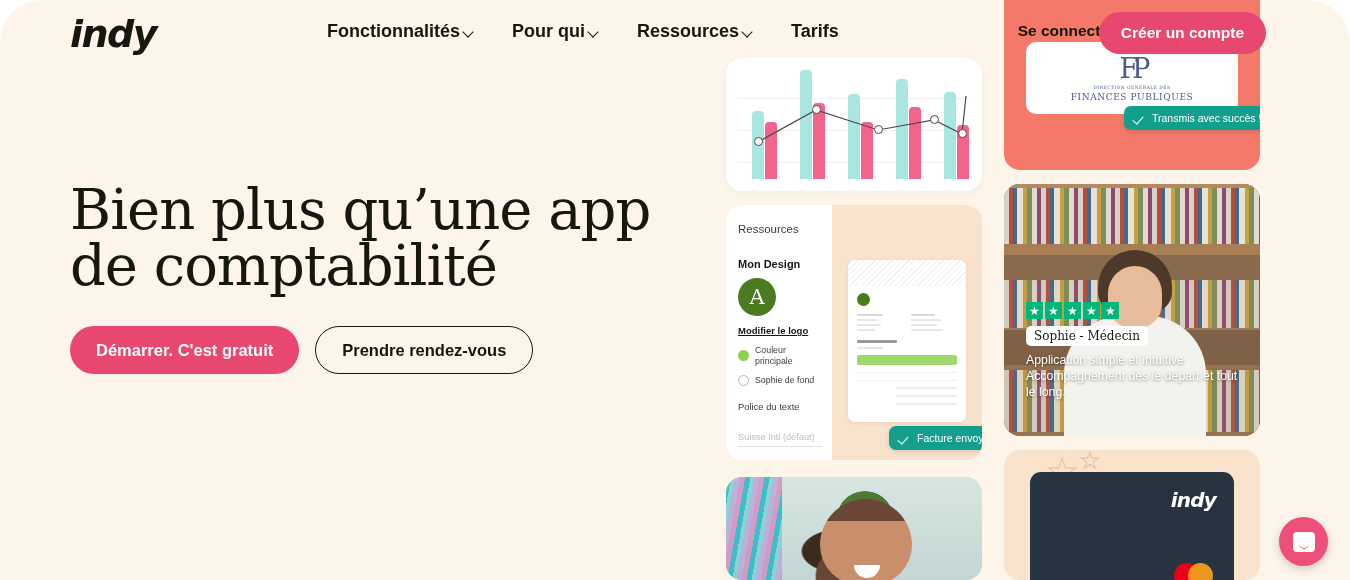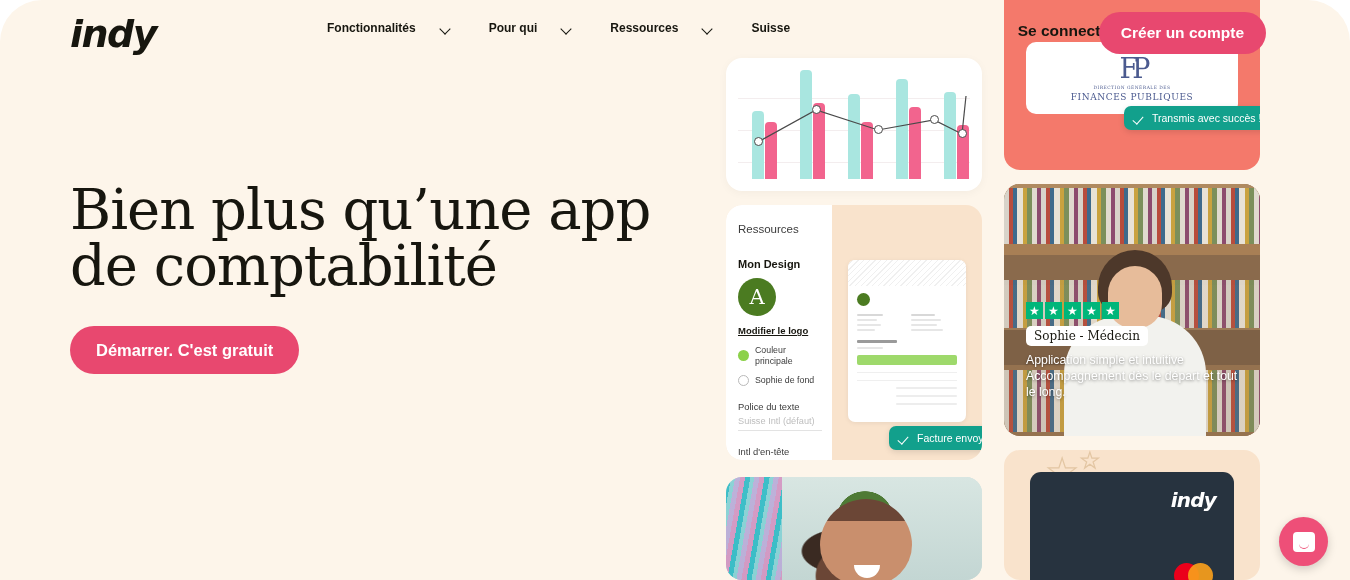--- a/index.html
+++ b/index.html
@@ -26,22 +26,22 @@
   }
   #logo {
     position: absolute; left: 70px; top: 12px;
     font-family: "DejaVu Sans", sans-serif;
     font-size: 38px; font-weight: 700; font-style: italic;
     letter-spacing: -1.5px;
     color: #17160F;
   }
   #nav { position: absolute; left: 327px; top: 21px; display: flex; gap: 38px; align-items: center; }
   .nav-item {
-    display: flex; align-items: center; gap: 24px;
-    font-size: 12px; font-weight: 700; color: #17160F;
+    display: flex; align-items: center; gap: 3px;
+    font-size: 18px; font-weight: 700; color: #17160F;
     cursor: pointer; white-space: nowrap;
   }
   .chev { width: 11px; height: 7px; position: relative; display: inline-block; }
   .chev:before {
     content: ""; position: absolute; left: 1px; top: 0;
     width: 7px; height: 7px;
     border-right: 1.9px solid #17160F; border-bottom: 1.9px solid #17160F;
     transform: rotate(45deg);
   }
   #login {
@@ -129,21 +129,21 @@
     font-size: 9.5px; font-weight: 700; color: #17160F;
     text-decoration: underline; margin-top: 9px;
   }
   .inv-opt { display: flex; align-items: center; gap: 6px; margin-top: 9px; }
   .dot { width: 11px; height: 11px; border-radius: 50%; flex: 0 0 auto; }
   .dot.filled { background: #8CD14A; }
   .dot.hollow { background: #fff; border: 1.2px solid #B9B9B9; }
   .inv-opt span { font-size: 8.8px; color: #3B3B3B; line-height: 1.2; }
   .inv-label { font-size: 9.4px; color: #3B3B3B; margin-top: 15px; }
   .inv-value {
-    font-size: 9.2px; color: #BDBDBD; margin-top: 4px;
+    font-size: 9.2px; color: #BDBDBD; margin-top: 20px;
     border-bottom: 1px solid #E3E3E3; padding-bottom: 4px; width: 84px;
   }
   #inv-doc {
     position: absolute; left: 122px; top: 55px; width: 118px; height: 162px;
     background: #fff; border-radius: 7px; overflow: hidden;
     box-shadow: 0 1px 5px rgba(0,0,0,.07);
   }
   #inv-doc-top { height: 26px; background: repeating-linear-gradient(135deg,#fff 0 3px,#EDEDED 3px 4px); opacity:.85; }
   .doc-avatar { width:13px;height:13px;border-radius:50%;background:#4B7B21;margin:7px 0 0 9px; }
   .doc-line { height: 2px; background: #D8D8D8; border-radius: 1px; }
@@ -328,32 +328,33 @@
       </div>
       <div class="nav-item">
         <span>Pour qui</span>
         <span class="chev"></span>
       </div>
       <div class="nav-item">
         <span>Ressources</span>
         <span class="chev"></span>
       </div>
       <div class="nav-item">
-        <span>Suisse</span>
+        <span>Tarifs</span>
       </div>
     </nav>
 
     <div id="login">Se connecter</div>
     <button id="signup">Créer un compte</button>
   </div>
 
   <div id="hero">
     <h1 id="headline">Bien plus qu’une app de comptabilité</h1>
     <div id="ctas">
       <button id="cta-primary">Démarrer. C'est gratuit</button>
+      <button id="cta-secondary">Prendre rendez-vous</button>
     </div>
   </div>
 
   <div id="collage">
 
     <div class="card" id="card-chart">
       <div id="chart-plot">
         <div class="gridline" style="top:28px"></div>
         <div class="gridline" style="top:60px"></div>
         <div class="gridline" style="top:92px"></div>

